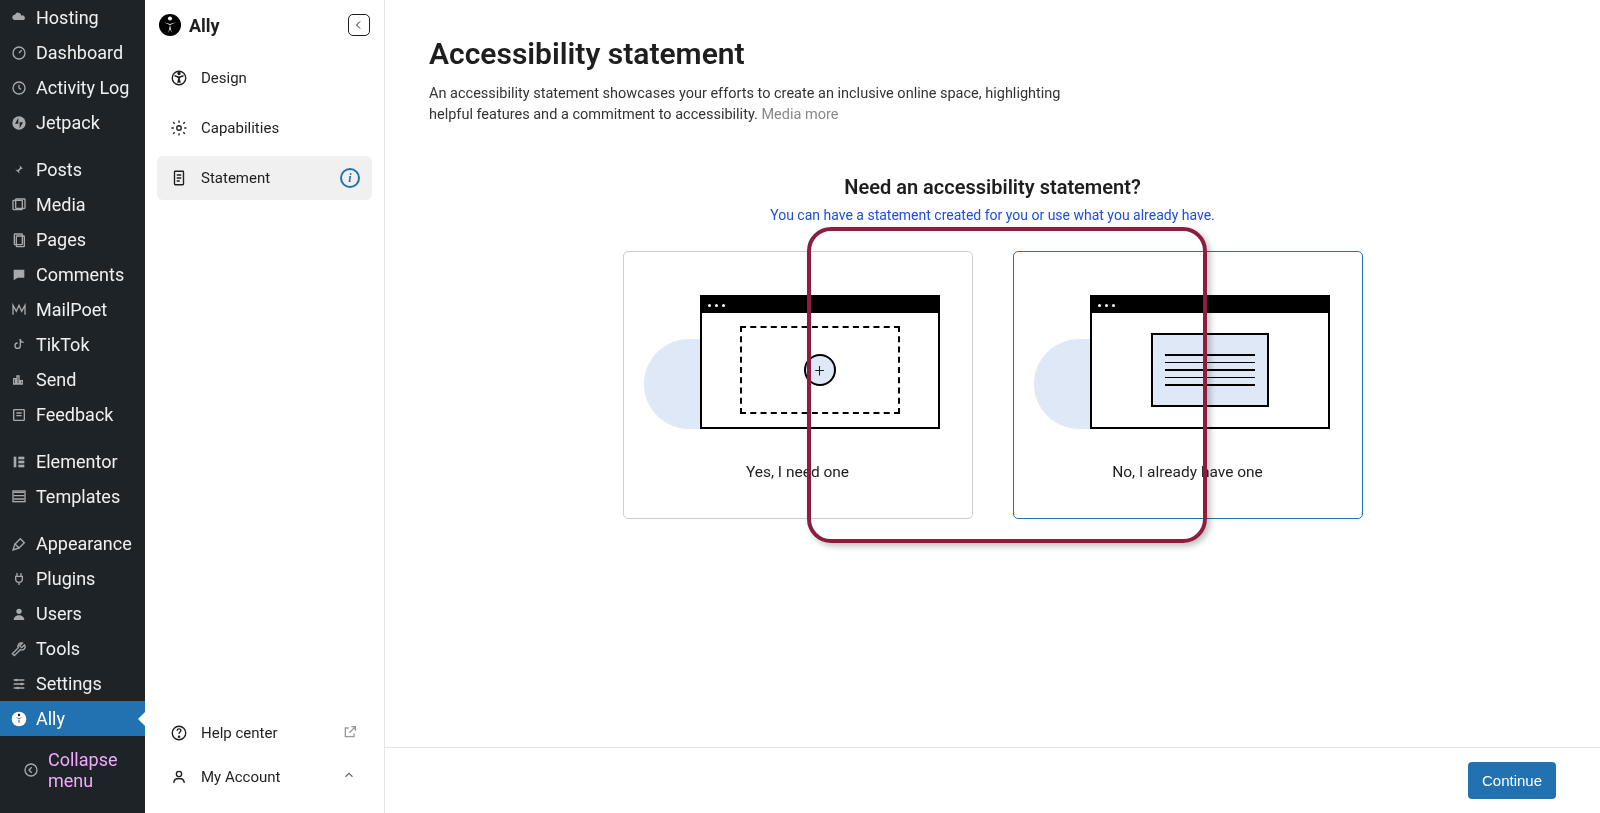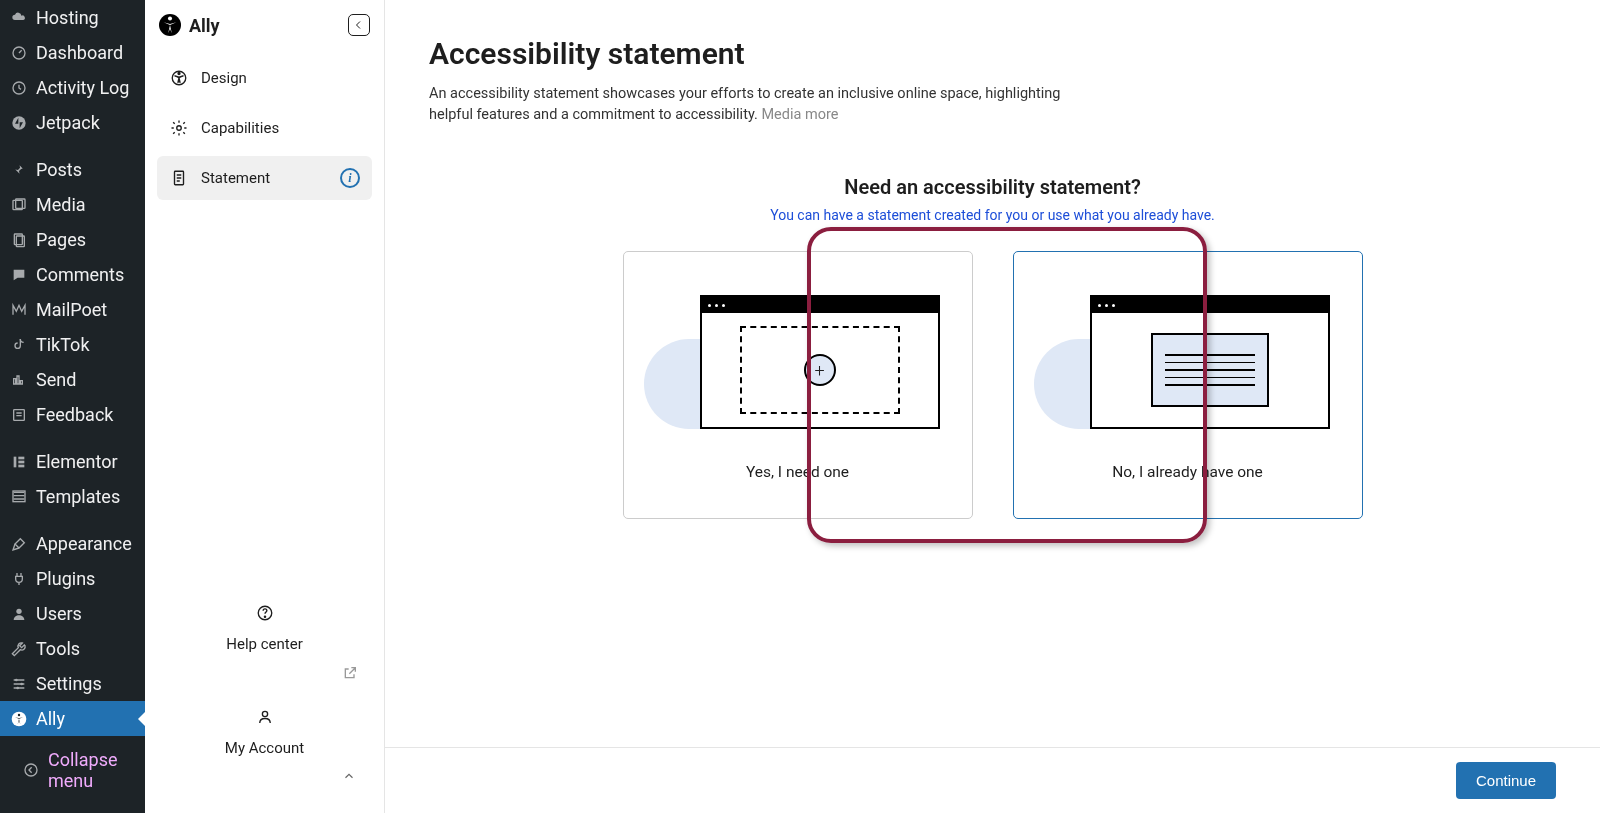--- a/index.html
+++ b/index.html
@@ -70,21 +70,21 @@
 .collapse-btn svg{width:12px;height:12px;stroke:#1e1e1e;fill:none;stroke-width:2;}
 .ally-nav{ padding:10px 12px; display:flex; flex-direction:column; gap:6px;}
 .ally-nav .nitem{
   display:flex;align-items:center;gap:12px;padding:12px 12px;border-radius:6px;cursor:pointer;font-size:15px;
 }
 .ally-nav .nitem.active{ background:#f0f0f0;}
 .ally-nav .nitem .nic{ width:20px;height:20px;display:inline-flex;align-items:center;justify-content:center;}
 .ally-nav .nitem .nic svg{width:18px;height:18px;stroke:#1e1e1e;fill:none;stroke-width:1.8;}
 .info-ic{ margin-left:auto; width:20px;height:20px;border:2px solid #2271b1;border-radius:50%;display:flex;align-items:center;justify-content:center;color:#2271b1;font-size:12px;font-weight:700;font-style:italic;font-family:serif;}
 .ally-footer{ margin-top:auto; padding:10px 12px 14px;}
-.ally-footer .fitem{ display:flex;align-items:center;gap:12px;padding:12px 12px;border-radius:6px;cursor:pointer;font-size:15px;flex-direction:column;}
+.ally-footer .fitem{ display:flex;align-items:center;gap:12px;padding:12px 12px;border-radius:6px;cursor:pointer;font-size:15px;}
 .ally-footer .fitem .nic{ width:20px;height:20px;display:inline-flex;align-items:center;justify-content:center;}
 .ally-footer .fitem .nic svg{width:18px;height:18px;stroke:#1e1e1e;fill:none;stroke-width:1.8;}
 .ext-ic{ margin-left:auto; width:18px;height:18px;}
 .ext-ic svg{width:16px;height:16px;stroke:#999;fill:none;stroke-width:2;}
 .chev-ic{ margin-left:auto;width:18px;height:18px;}
 .chev-ic svg{width:14px;height:14px;stroke:#666;fill:none;stroke-width:2;}
 
 
 .main{
   flex:1; position:relative; display:flex; flex-direction:column; overflow:hidden;
@@ -114,21 +114,21 @@
 
 .annot{
   position:absolute; border:4px solid #8b1e3f; border-radius:24px; pointer-events:none;
   box-shadow: 3px 3px 6px rgba(0,0,0,0.25);
 }
 
 .footer-bar{
   border-top:1px solid #e5e5e5; padding:14px 44px; display:flex; justify-content:flex-end; background:#fff;
 }
 .continue-btn{
-  background:#2271b1; color:#fff; border:none; padding:10px 20px; border-radius:4px; font-size:15px; cursor:pointer;
+  background:#2271b1; color:#fff; border:none; padding:10px 14px; border-radius:4px; font-size:15px; cursor:pointer;
 }
 </style>
 </head>
 <body>
 
 <div class="wp-sidebar" id="wp-sidebar">
     <div class="item">
       <span class="ic">
         <svg viewBox="0 0 24 24">
           <path d="M6 15a4 4 0 010-8 5 5 0 019.6 1.5A3.5 3.5 0 1118 15H6z"></path>

